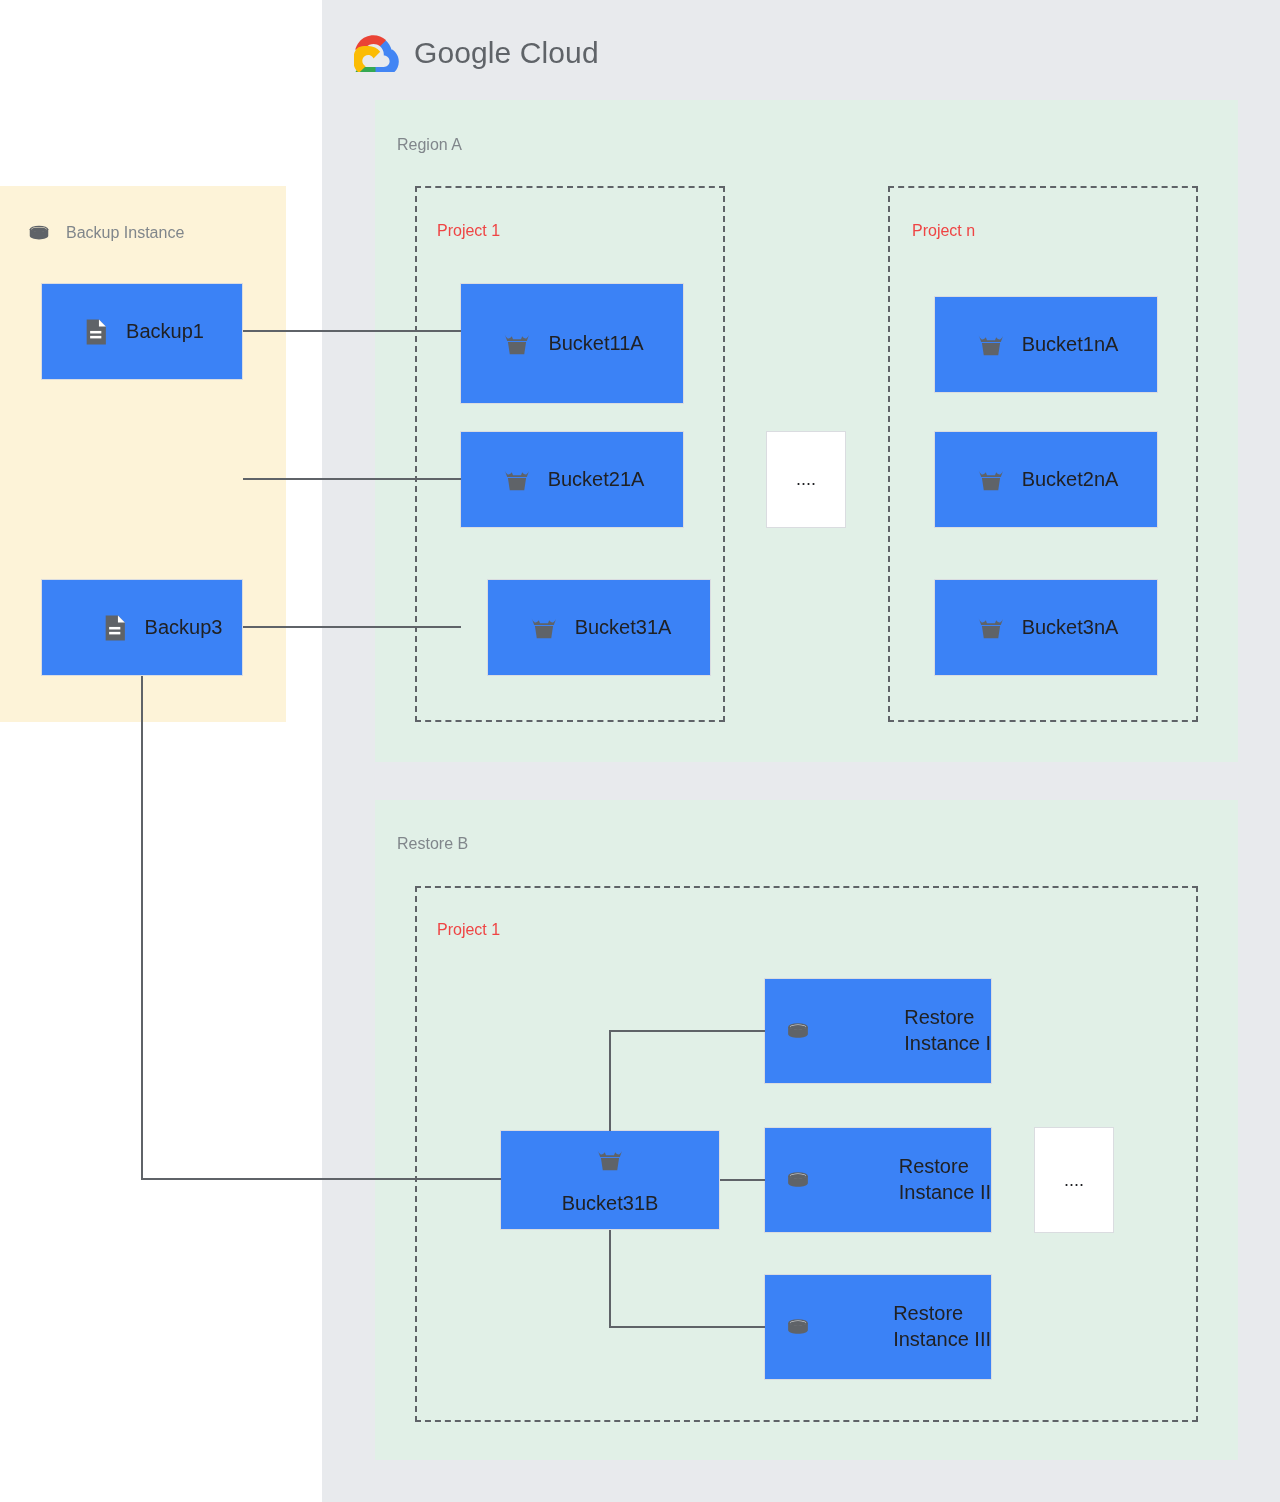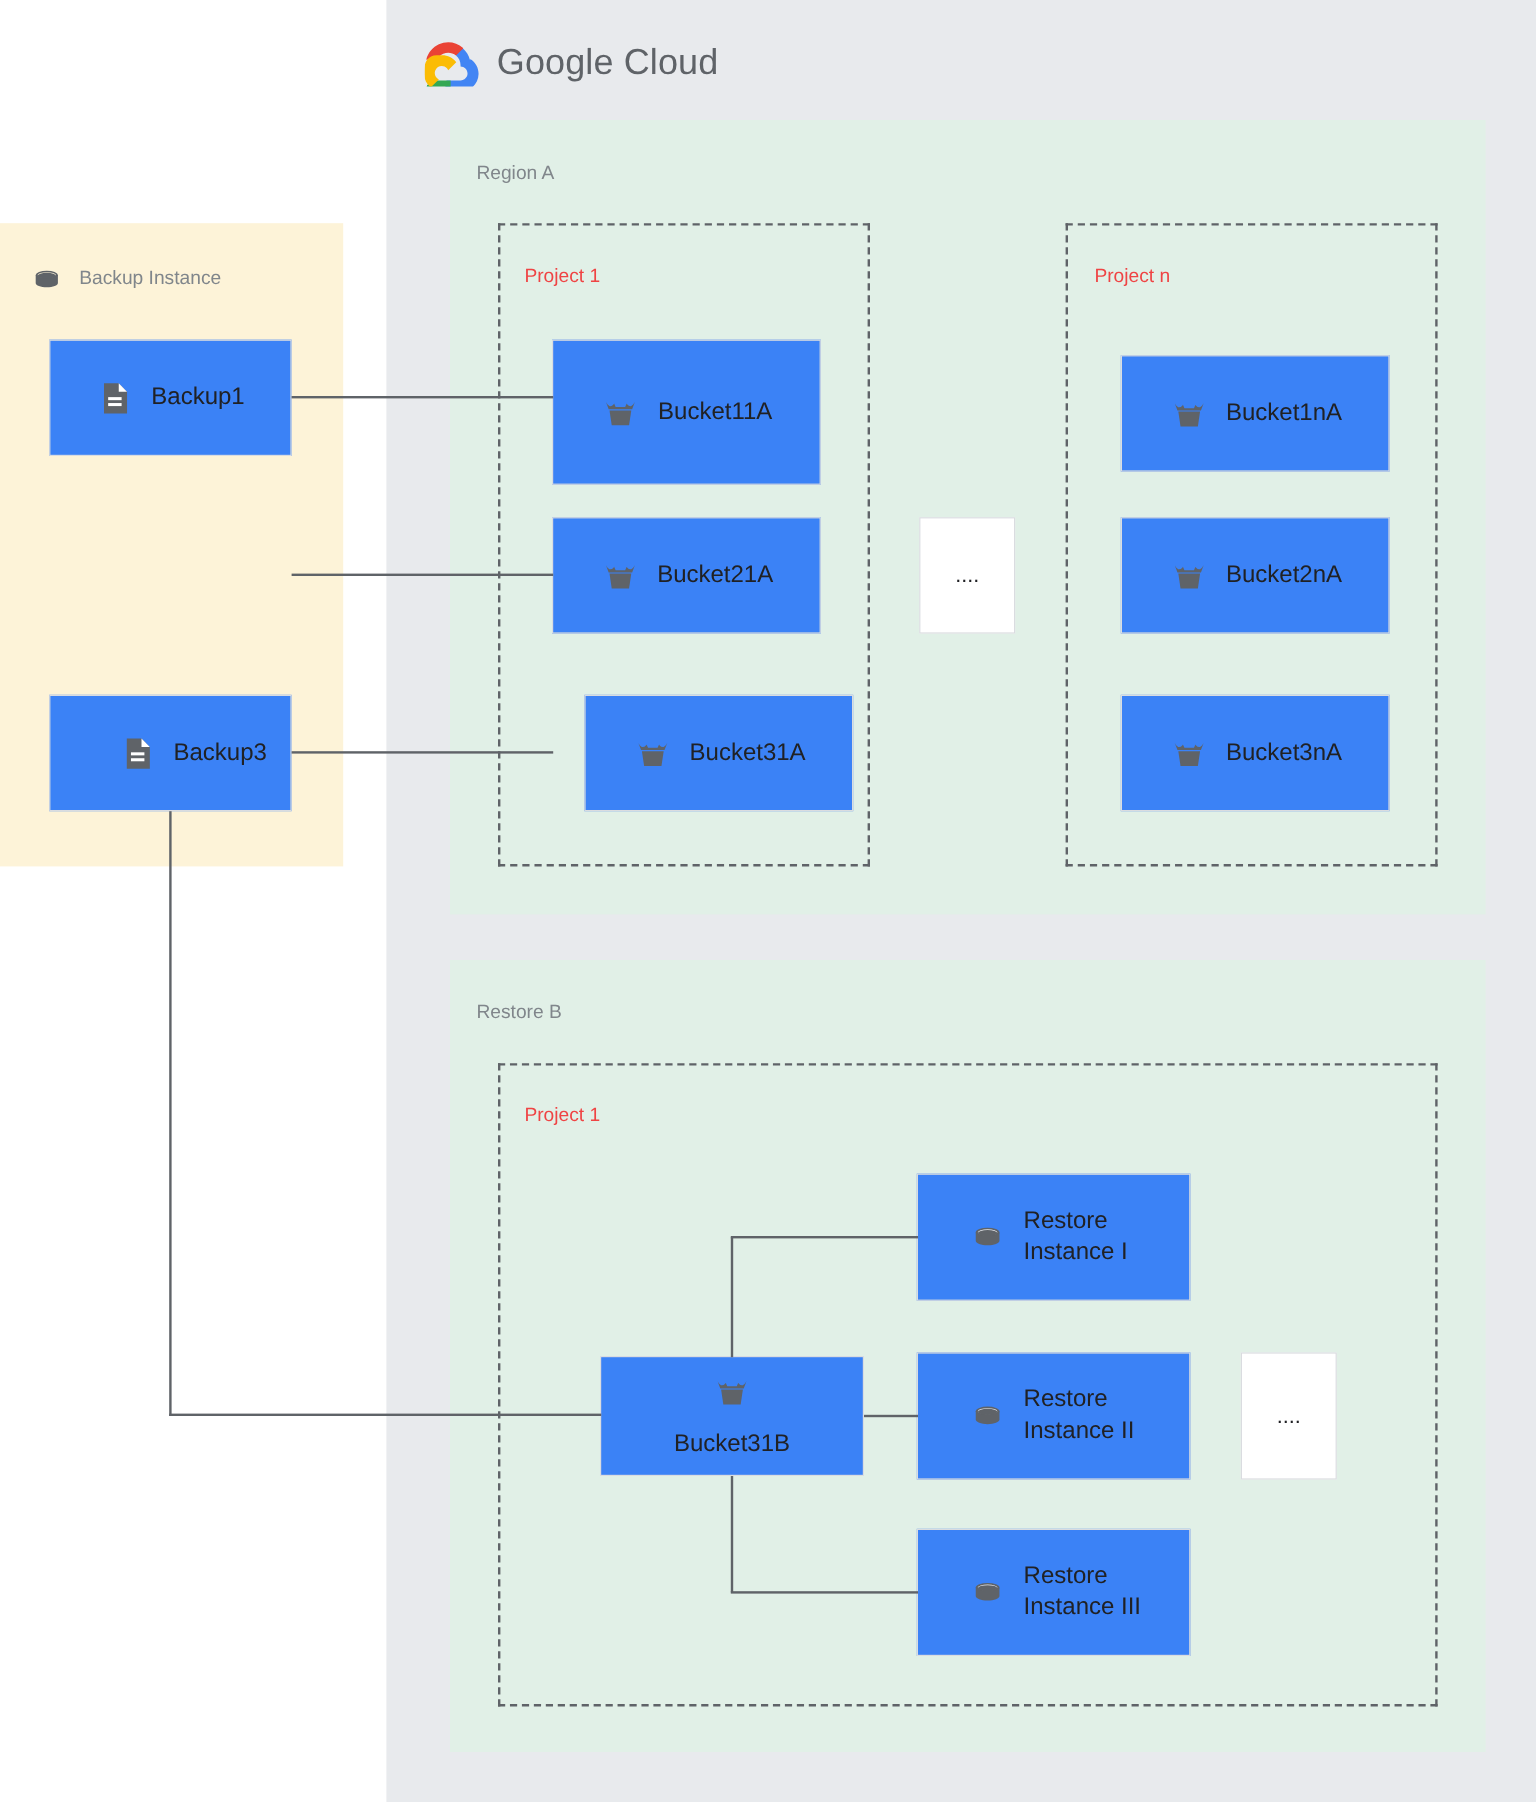--- a/index.html
+++ b/index.html
@@ -101,22 +101,22 @@
     justify-content: center;
     gap: 14px;
   }
   .node .label {
     font-size: 20px;
     color: #202124;
     white-space: pre-line;
     line-height: 1.28;
   }
   .node.two-line {
-    justify-content: flex-start;
-    padding-left: 42px;
+    justify-content: space-between;
+    padding-left: 17px;
   }
   .dots-box {
     position: absolute;
     background: #ffffff;
     border: 1px solid #dadce0;
     box-sizing: border-box;
     display: flex;
     align-items: center;
     justify-content: center;
   }

